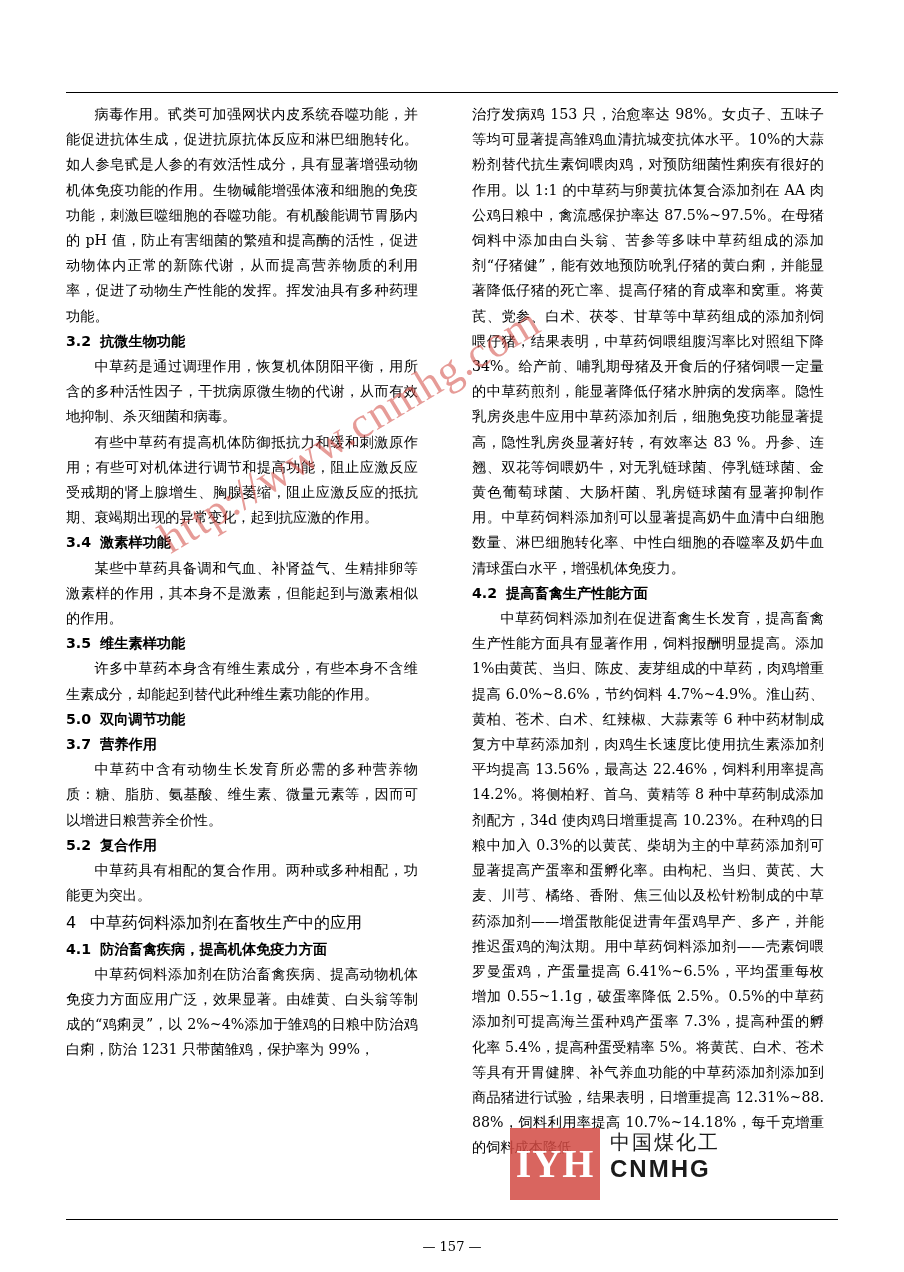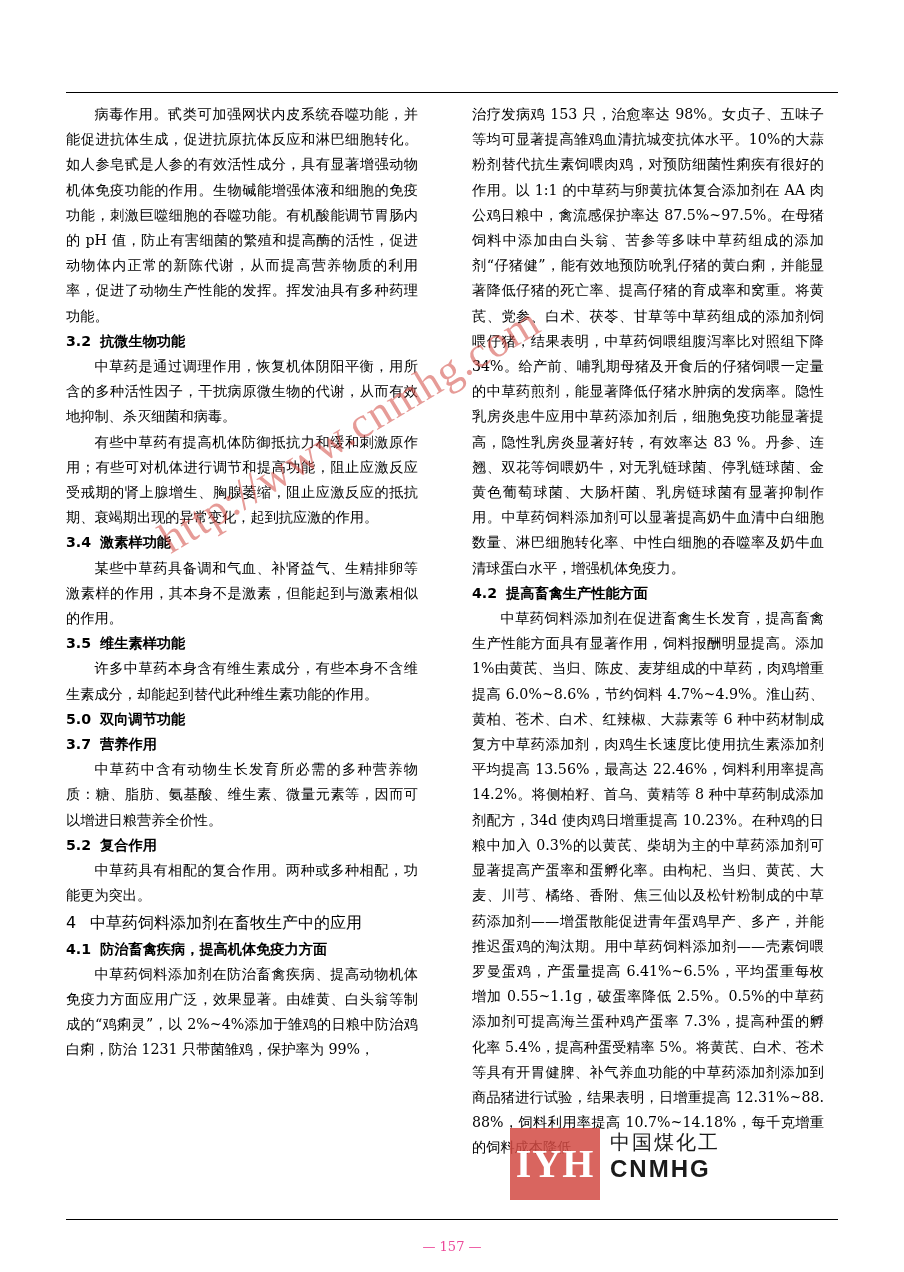--- a/index.html
+++ b/index.html
@@ -99,21 +99,21 @@
     height: 1px;
     background: #000;
   }
   .page-number {
     position: absolute;
     bottom: 18px;
     left: 0;
     width: 904px;
     text-align: center;
     font-size: 13px;
-    color: #ec4899;
+    color: #000000;
     font-family: "DejaVu Serif", serif;
   }
 
   
   .wm-url {
     position: absolute;
     left: 150px;
     top: 520px;
     font-size: 44px;
     color: #d24a43;

